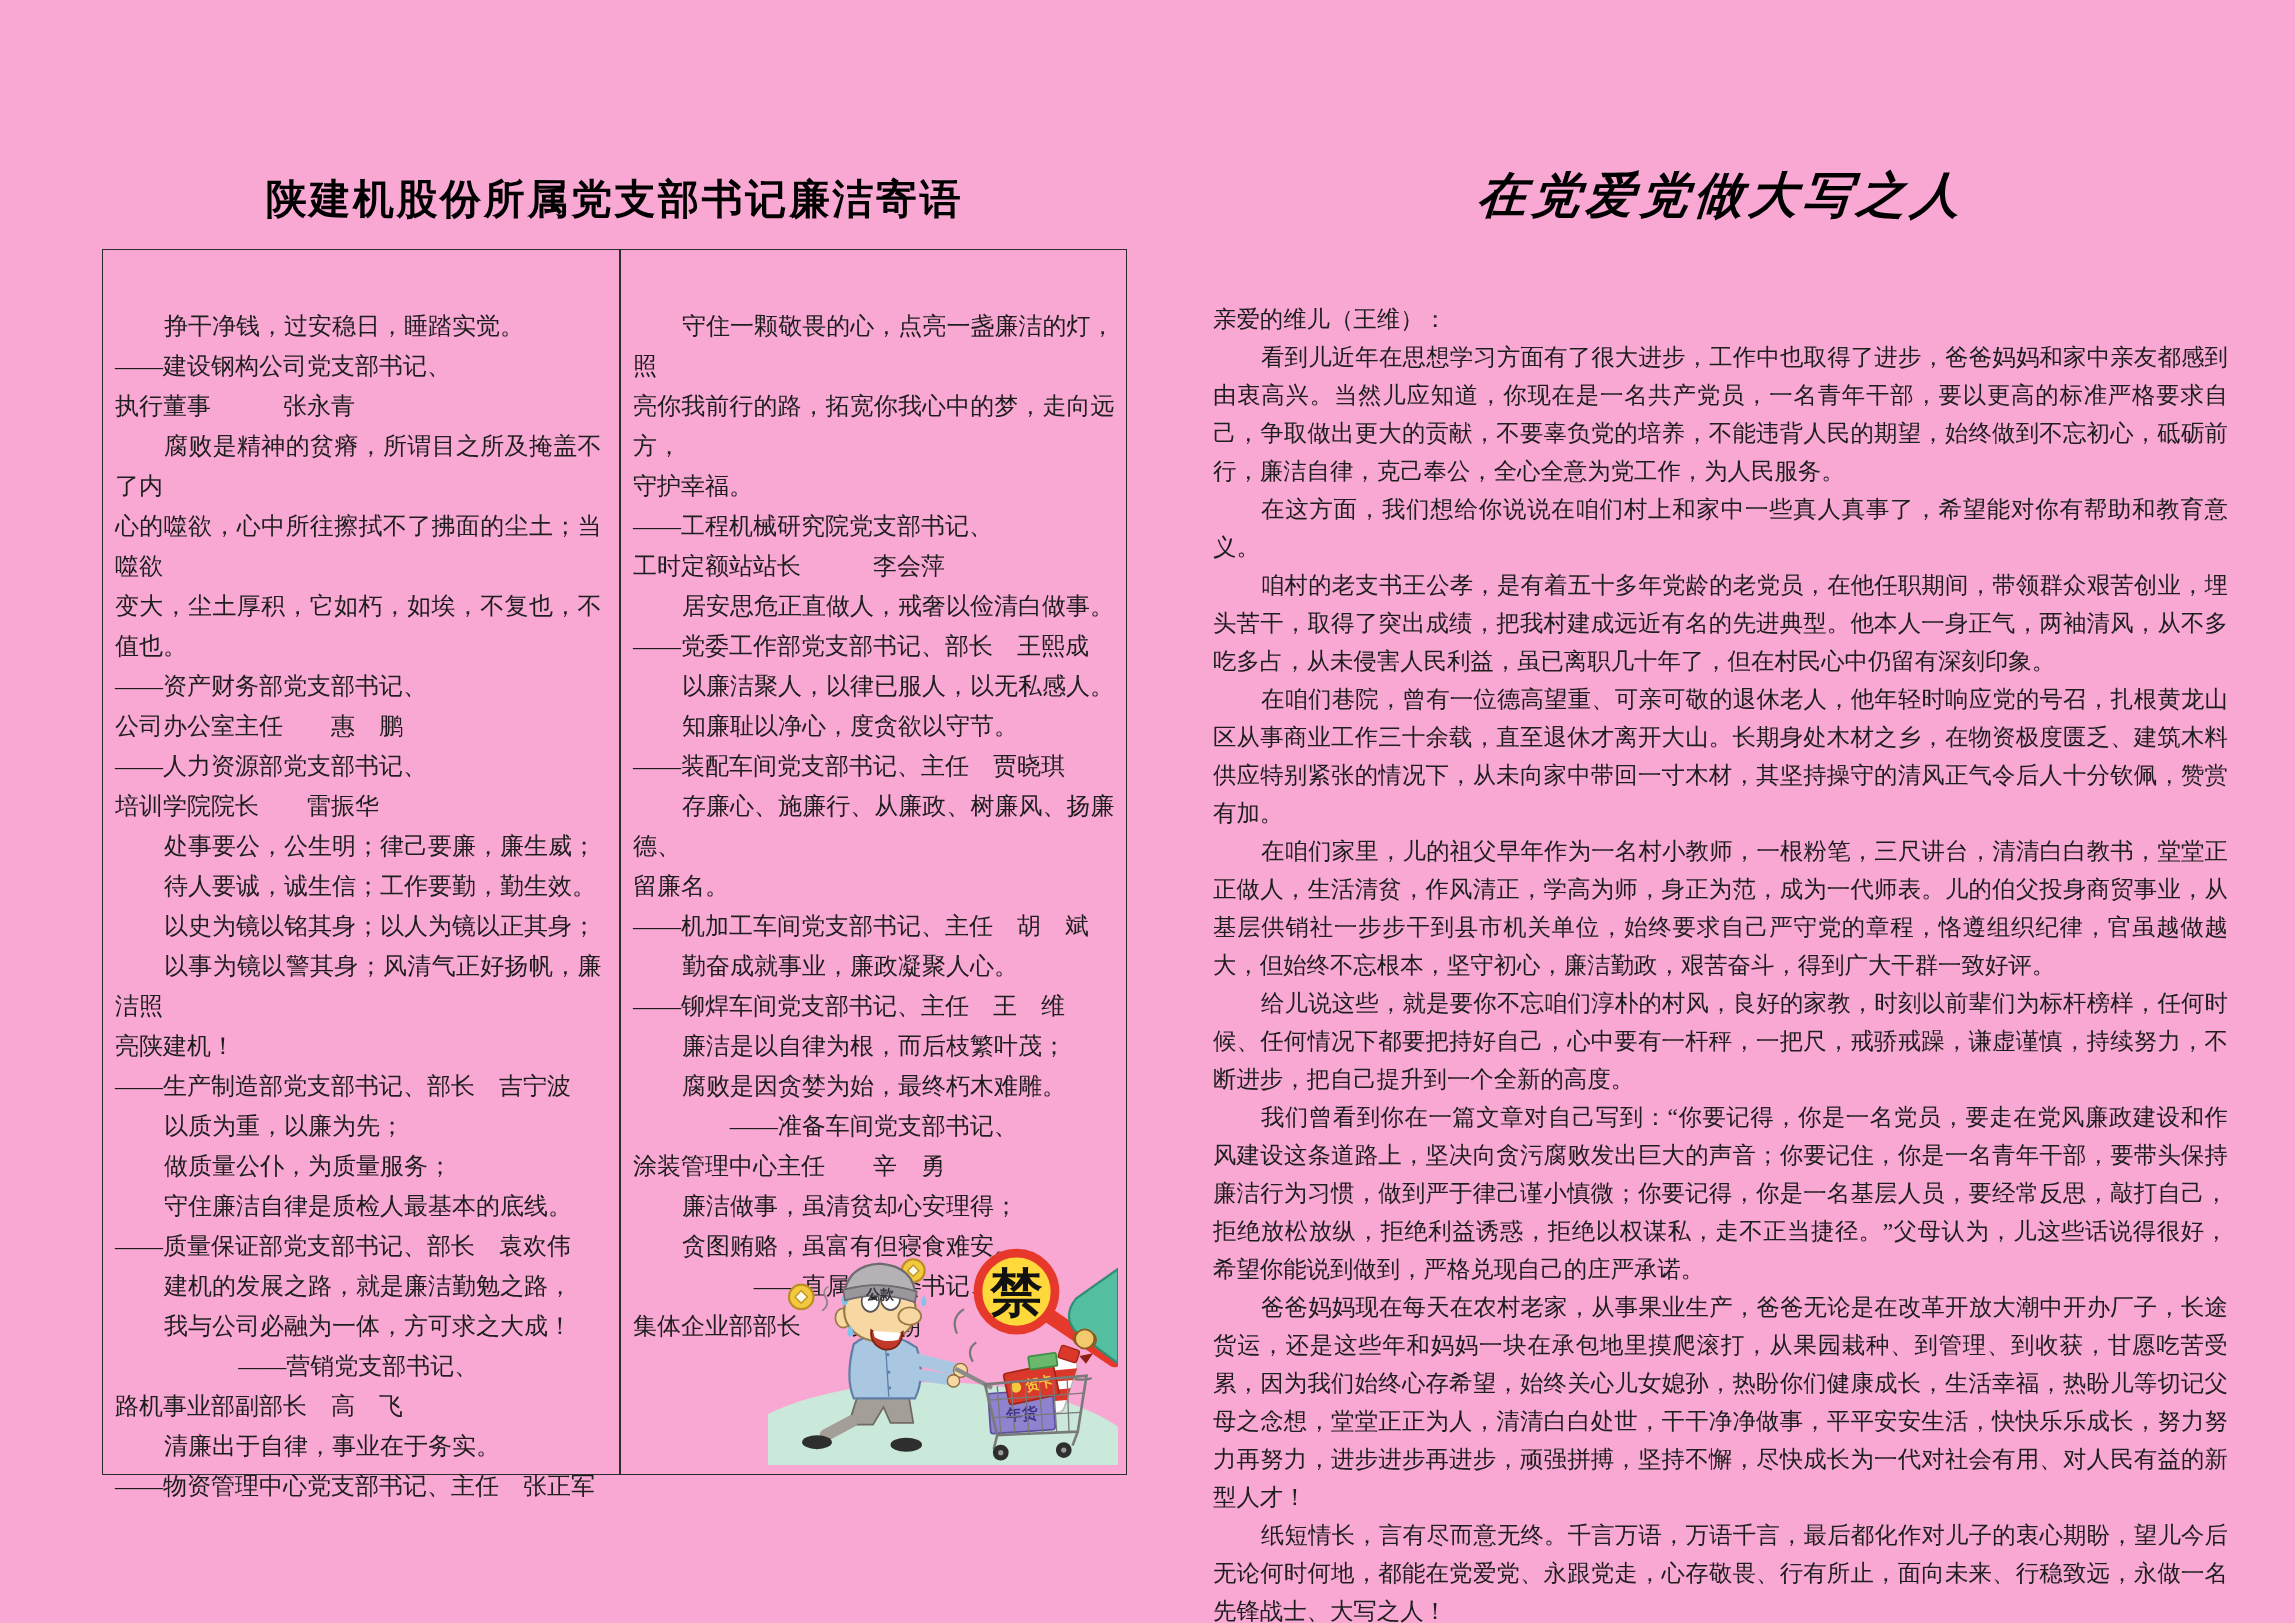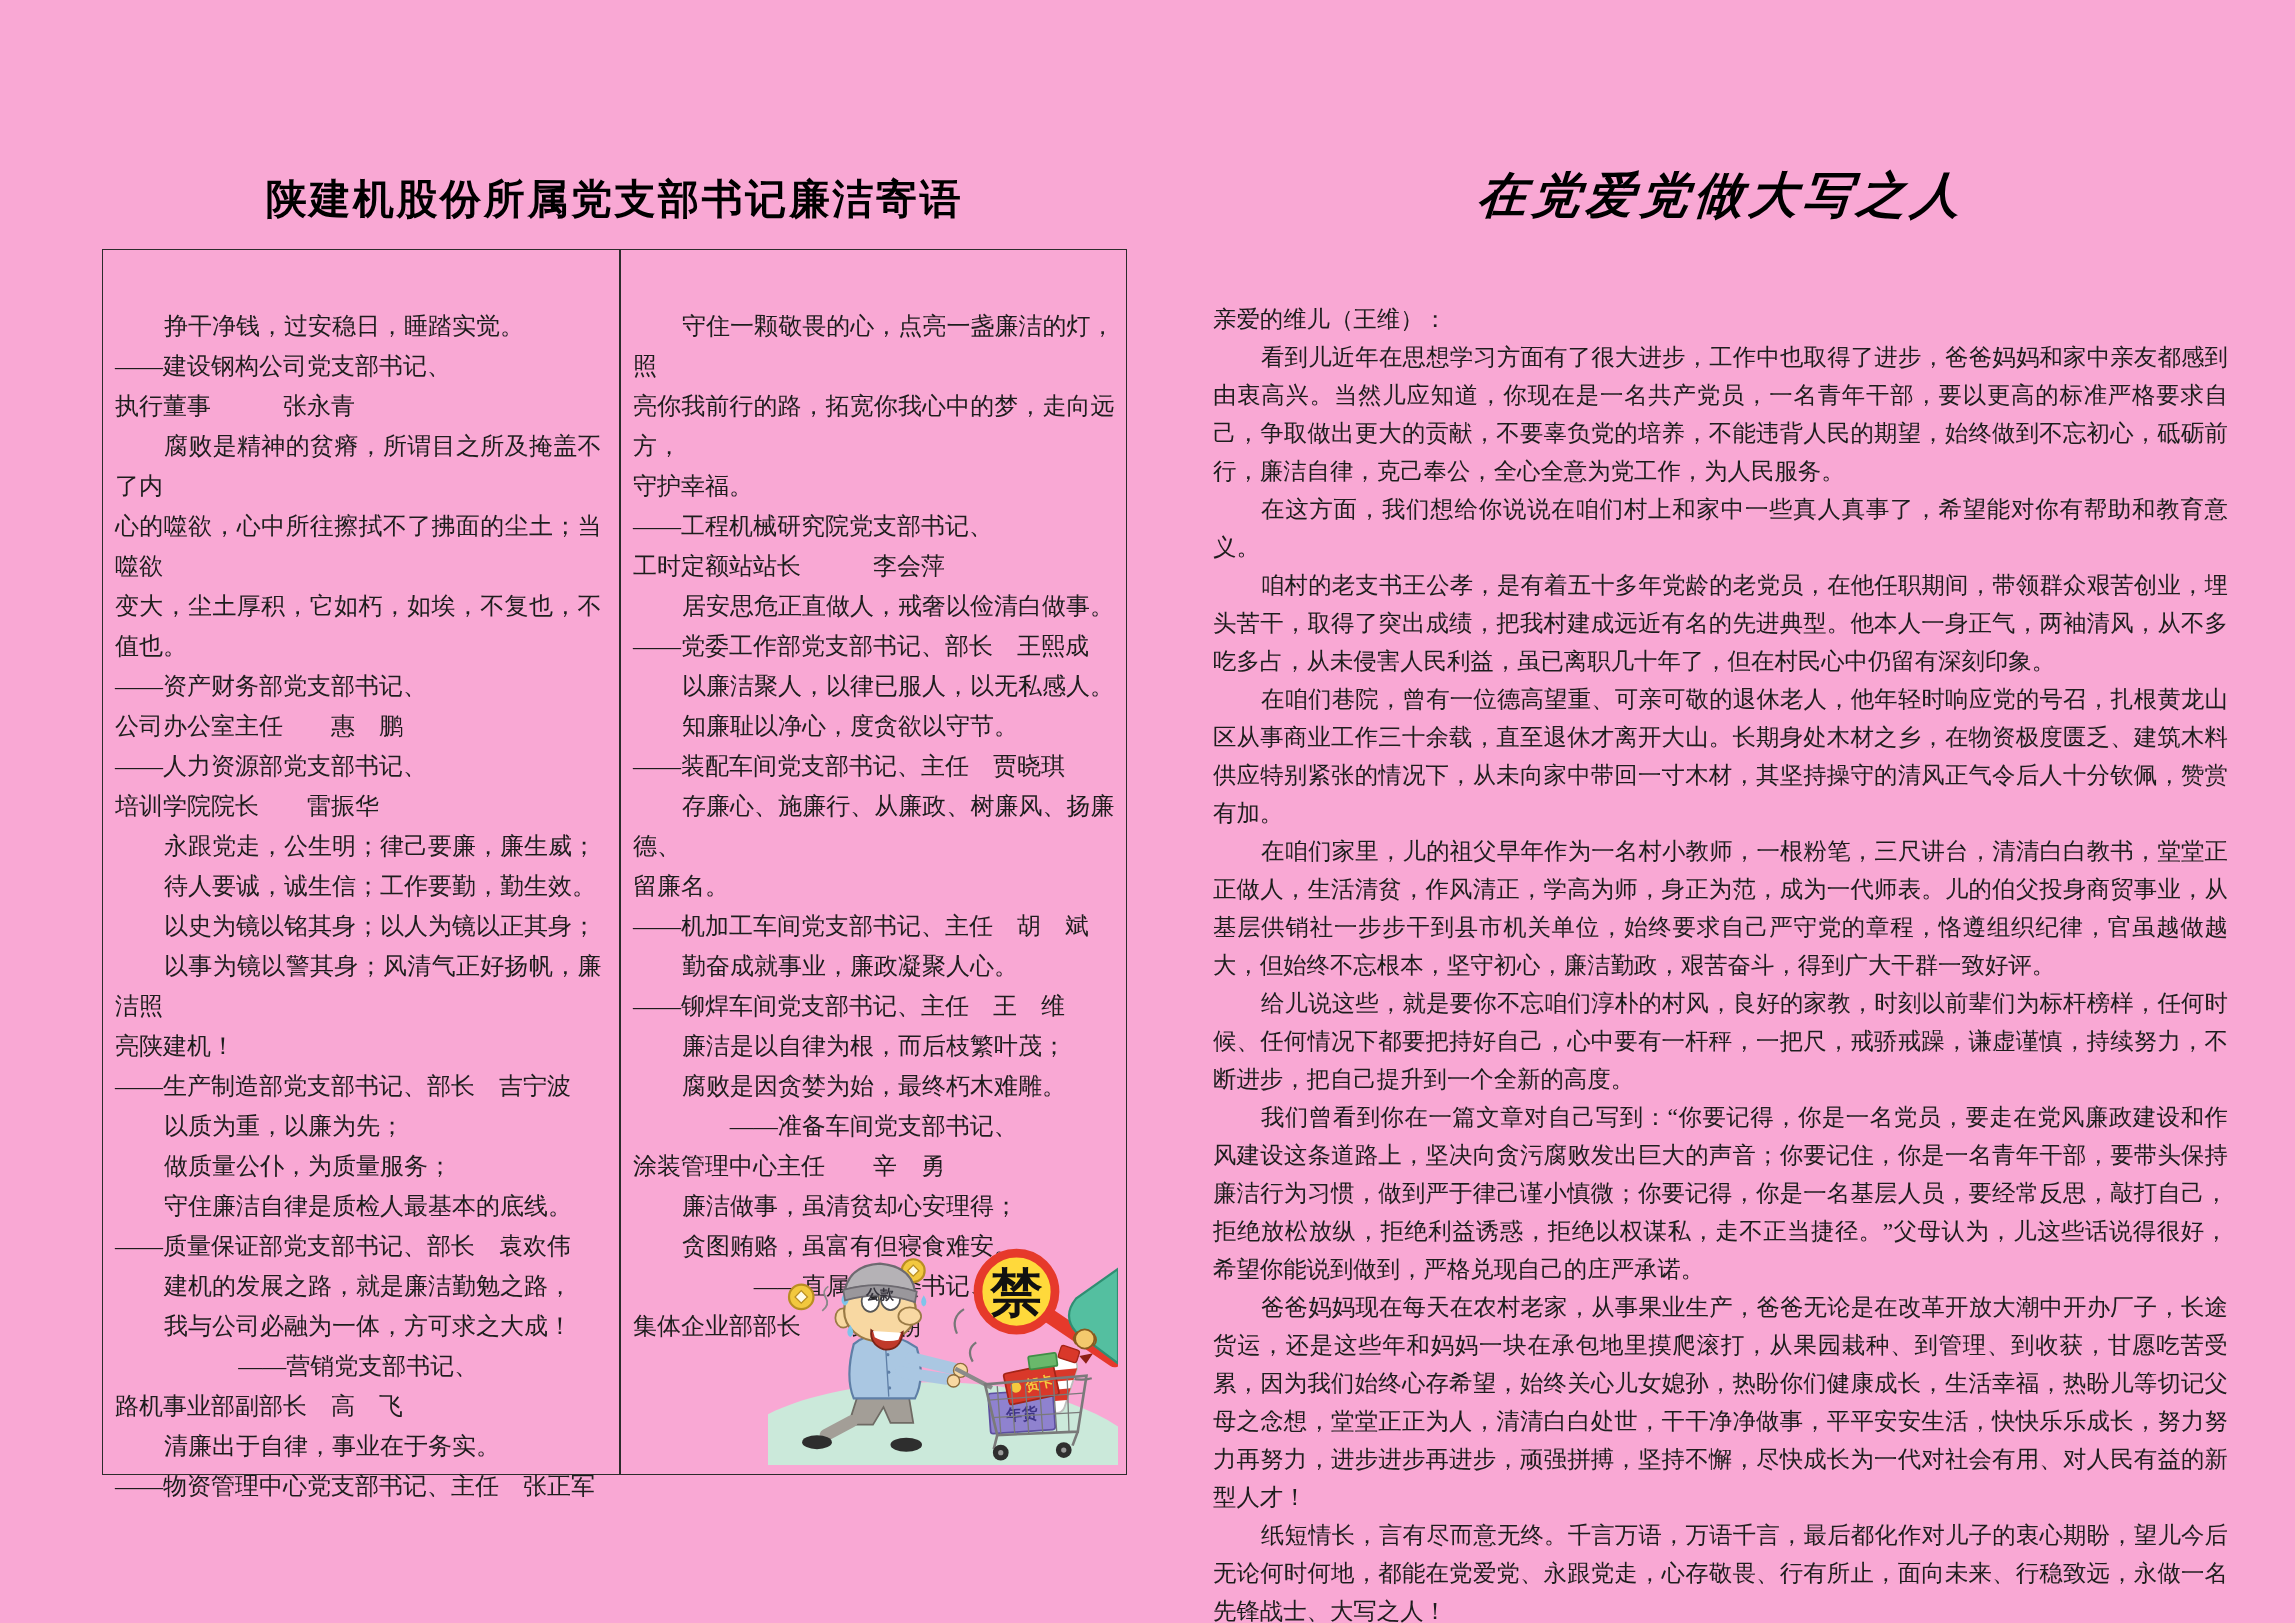--- a/index.html
+++ b/index.html
@@ -48,21 +48,21 @@
           <div class="line q">挣干净钱，过安稳日，睡踏实觉。</div>
           <div class="line a">——建设钢构公司党支部书记、</div>
           <div class="line a">执行董事　　　张永青</div>
           <div class="line q">腐败是精神的贫瘠，所谓目之所及掩盖不了内</div>
           <div class="line qc">心的噬欲，心中所往擦拭不了拂面的尘土；当噬欲</div>
           <div class="line qc">变大，尘土厚积，它如朽，如埃，不复也，不值也。</div>
           <div class="line a">——资产财务部党支部书记、</div>
           <div class="line a">公司办公室主任　　惠　鹏</div>
           <div class="line a">——人力资源部党支部书记、</div>
           <div class="line a">培训学院院长　　雷振华</div>
-          <div class="line q">永跟党走，公生明；律己要廉，廉生威；</div>
+          <div class="line q">处事要公，公生明；律己要廉，廉生威；</div>
           <div class="line q">待人要诚，诚生信；工作要勤，勤生效。</div>
           <div class="line q">以史为镜以铭其身；以人为镜以正其身；</div>
           <div class="line q">以事为镜以警其身；风清气正好扬帆，廉洁照</div>
           <div class="line qc">亮陕建机！</div>
           <div class="line a">——生产制造部党支部书记、部长　吉宁波</div>
           <div class="line q">以质为重，以廉为先；</div>
           <div class="line q">做质量公仆，为质量服务；</div>
           <div class="line q">守住廉洁自律是质检人最基本的底线。</div>
           <div class="line a">——质量保证部党支部书记、部长　袁欢伟</div>
           <div class="line q">建机的发展之路，就是廉洁勤勉之路，</div>

